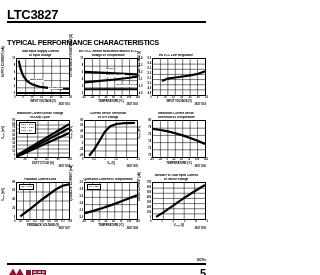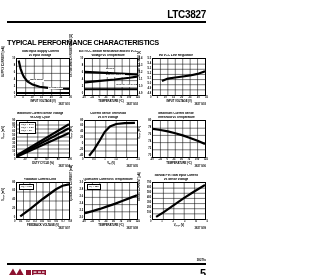--- a/index.html
+++ b/index.html
@@ -7,22 +7,22 @@
     width:213px;height:275px;
     font-family:"Liberation Sans", sans-serif;
     color:#000;
     overflow:hidden;
     position:relative;
   }
   .page{position:relative;width:213px;height:275px;box-sizing:border-box;padding:0 7px;}
 
   
   .partnum{
-    text-align:right;
-    font-size:10px;
+    text-align:left;
+    font-size:13px;
     font-weight:bold;
     letter-spacing:-0.3px;
     line-height:10px;
     margin-top:10px;
     color:#000;
   }
   .rule{
     height:1.6px;background:#000;margin-top:1px;
   }
   .section-title{

